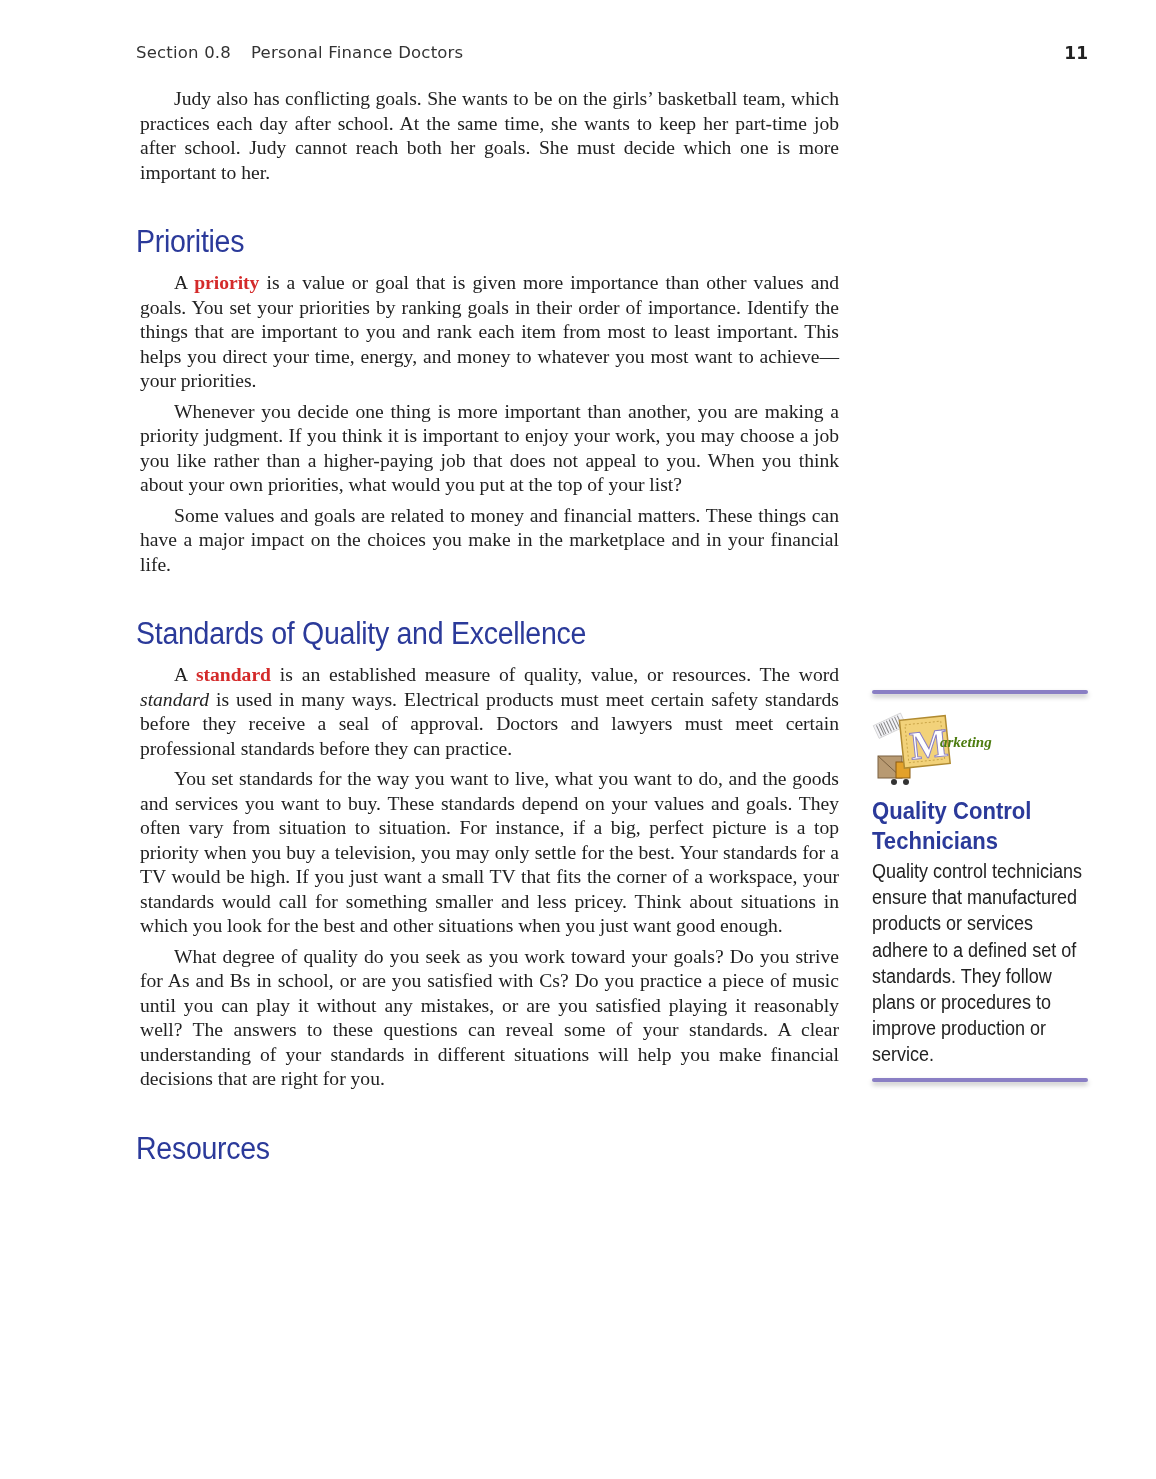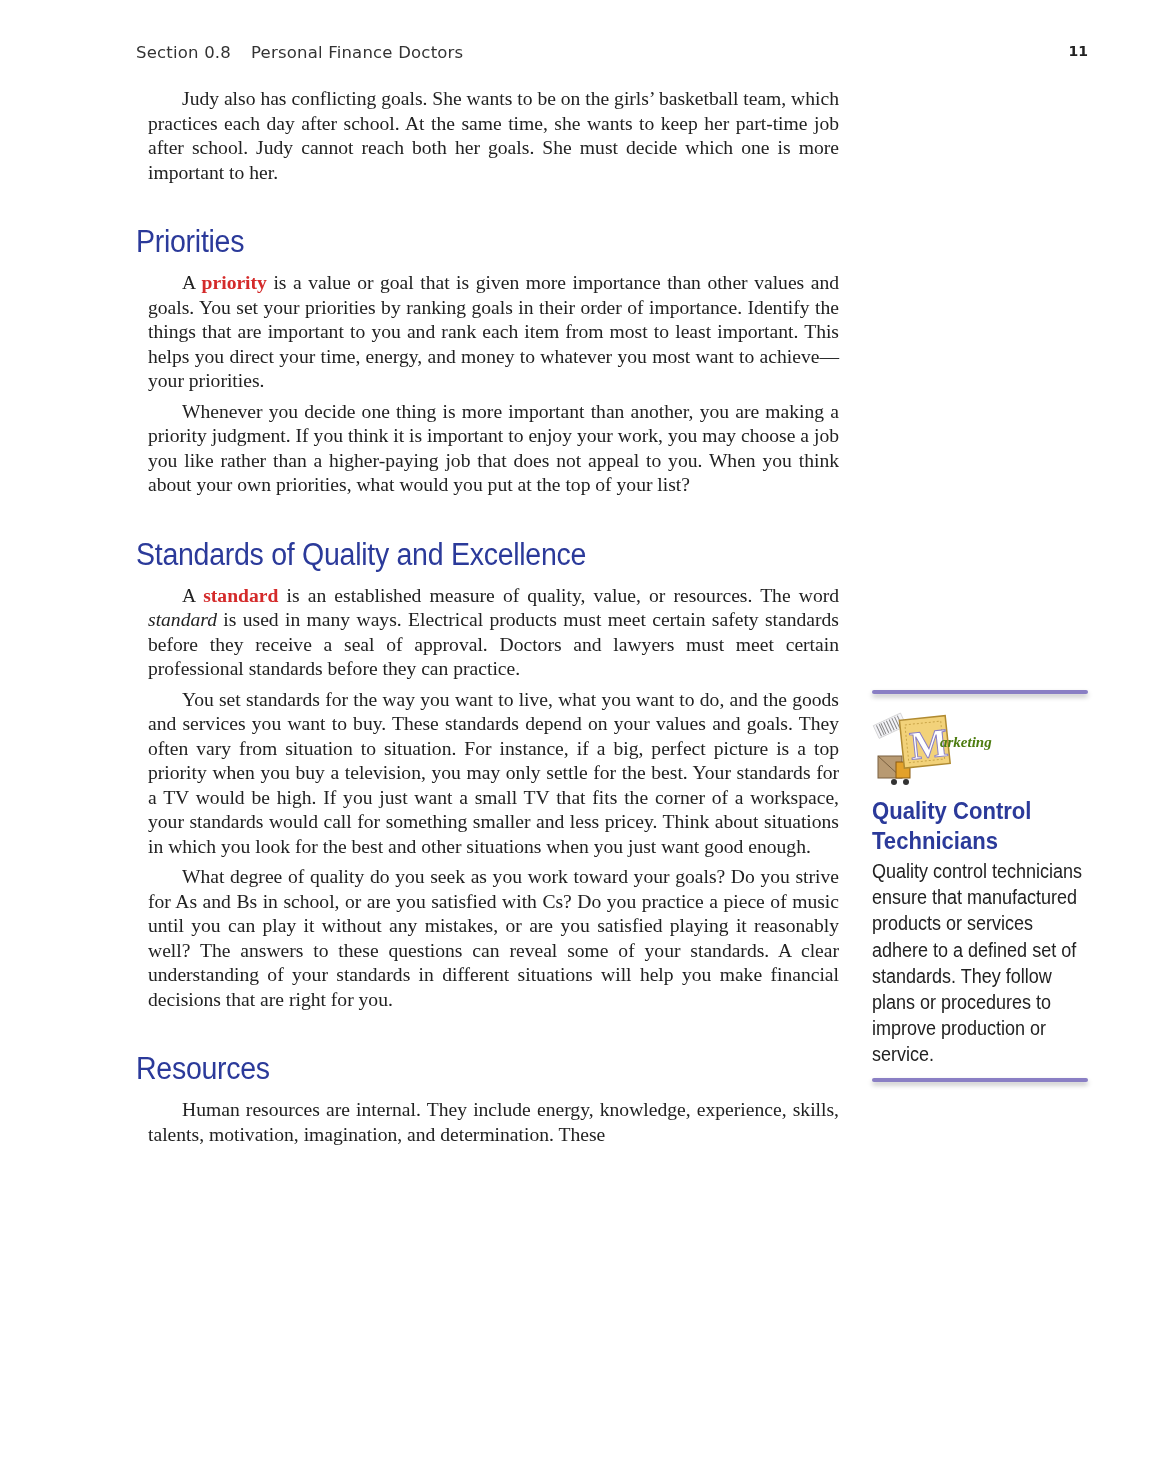--- a/index.html
+++ b/index.html
@@ -4,28 +4,28 @@
 <style>
   html, body { margin: 0; padding: 0; background: #ffffff; }
   body { width: 1156px; height: 1479px; position: relative; overflow: hidden; }
   .running-head {
     position: absolute; top: 43px; left: 136px; width: 952px; height: 24px;
     font-family: "DejaVu Sans", sans-serif; font-size: 16.5px; color: #333;
   }
   .running-head .section { position: absolute; left: 0; top: 0; letter-spacing: 0.2px; }
   .running-head .section span.gap { display: inline-block; width: 20px; }
   .running-head .page-num {
-    position: absolute; right: 0; top: 0; font-weight: bold; color: #222; font-size: 14px;
+    position: absolute; right: 0; top: 0; font-weight: bold; color: #222; font-size: 17px;
   }
   .main {
     position: absolute; left: 136px; top: 87px; width: 703px;
     font-family: "Liberation Serif", "DejaVu Serif", serif; font-size: 19.6px;
     line-height: 24.5px; color: #222; text-align: justify;
   }
-  .main p { margin: 0 0 6px 12px; text-indent: 34px; }
+  .main p { margin: 0 0 6px 4px; text-indent: 34px; }
   .main h2 {
     font-family: "Liberation Sans", sans-serif; font-weight: normal;
     color: #2b3a9a; font-size: 31px; line-height: 34px;
     margin: 40px 0 12px 0; letter-spacing: -0.3px; transform: scaleX(0.92); transform-origin: left;
   }
   .term { color: #d42a2a; font-weight: bold; }
   .sidebar {
     position: absolute; left: 872px; top: 690px; width: 216px;
     font-family: "Liberation Sans", sans-serif;
   }
@@ -58,28 +58,28 @@
   </div>
   <div class="page-num">11</div>
 </div>
 
 <div class="main">
   <p>Judy also has conflicting goals. She wants to be on the girls’ basketball team, which practices each day after school. At the same time, she wants to keep her part-time job after school. Judy cannot reach both her goals. She must decide which one is more important to her.</p>
 
   <h2>Priorities</h2>
   <p><span>A </span><span class="term">priority</span><span> is a value or goal that is given more importance than other values and goals. You set your priorities by ranking goals in their order of importance. Identify the things that are important to you and rank each item from most to least important. This helps you direct your time, energy, and money to whatever you most want to achieve—your priorities.</span></p>
   <p>Whenever you decide one thing is more important than another, you are making a priority judgment. If you think it is important to enjoy your work, you may choose a job you like rather than a higher-paying job that does not appeal to you. When you think about your own priorities, what would you put at the top of your list?</p>
+  <p>Some values and goals are related to money and financial matters. These things can have a major impact on the choices you make in the marketplace and in your financial life.</p>
 
   <h2>Standards of Quality and Excellence</h2>
   <p><span>A </span><span class="term">standard</span><span> is an established measure of quality, value, or resources. The word </span><em>standard</em><span> is used in many ways. Electrical products must meet certain safety standards before they receive a seal of approval. Doctors and lawyers must meet certain professional standards before they can practice.</span></p>
   <p>You set standards for the way you want to live, what you want to do, and the goods and services you want to buy. These standards depend on your values and goals. They often vary from situation to situation. For instance, if a big, perfect picture is a top priority when you buy a television, you may only settle for the best. Your standards for a TV would be high. If you just want a small TV that fits the corner of a workspace, your standards would call for something smaller and less pricey. Think about situations in which you look for the best and other situations when you just want good enough.</p>
   <p>What degree of quality do you seek as you work toward your goals? Do you strive for As and Bs in school, or are you satisfied with Cs? Do you practice a piece of music until you can play it without any mistakes, or are you satisfied playing it reasonably well? The answers to these questions can reveal some of your standards. A clear understanding of your standards in different situations will help you make financial decisions that are right for you.</p>
 
   <h2>Resources</h2>
-  <p>Human resources are internal. They include energy, knowledge, experience, skills, talents, motivation, imagination, and determination. These</p>
 </div>
 
 <div class="sidebar">
   <div class="rule"></div>
   <div class="logo">
     <svg width="90" height="82" viewBox="0 0 90 82">
       <g transform="rotate(-25 20 20)">
         <rect x="4" y="10" width="30" height="14" fill="#f4f4f8" stroke="#bbb" stroke-width="0.5"></rect>
         <g stroke="#888" stroke-width="1">
           <line x1="7" y1="11" x2="7" y2="23"></line>

